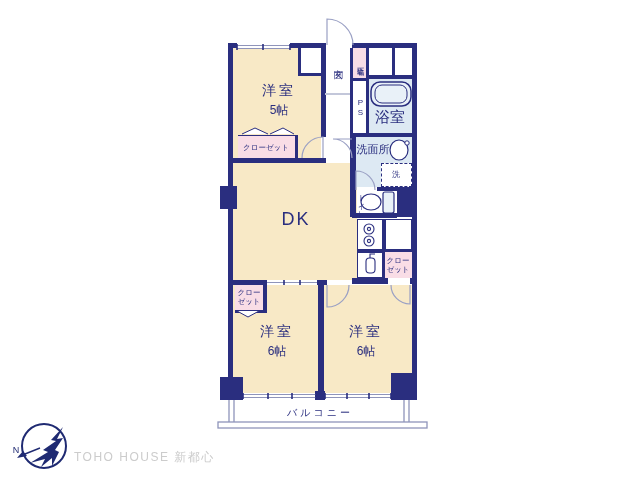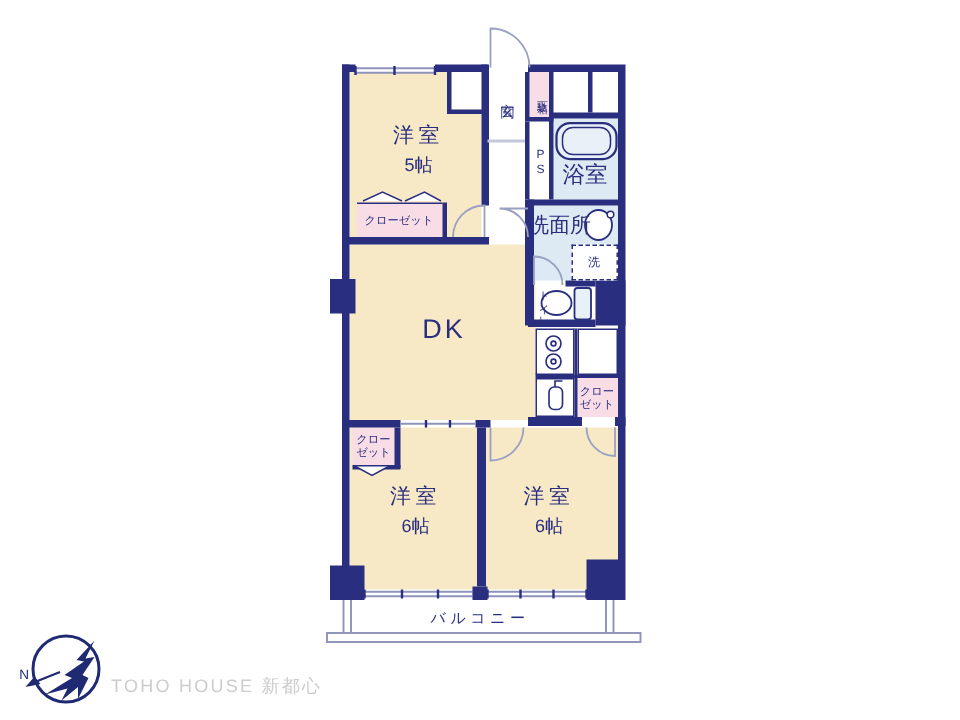--- a/index.html
+++ b/index.html
@@ -144,21 +144,21 @@
   <div class="lbl b" style="left:279px;top:110px;font-size:12px;">5帖</div>
   <div class="lbl" style="left:296px;top:220px;font-size:18px;letter-spacing:2px;">DK</div>
   <div class="lbl b" style="left:277px;top:331px;font-size:14px;letter-spacing:3px;">洋室</div>
   <div class="lbl b" style="left:277px;top:351px;font-size:12px;">6帖</div>
   <div class="lbl b" style="left:366px;top:331px;font-size:14px;letter-spacing:3px;">洋室</div>
   <div class="lbl b" style="left:366px;top:351px;font-size:12px;">6帖</div>
   <div class="lbl v" style="left:338px;top:63px;font-size:9px;">玄関</div>
   <div class="lbl v" style="left:360px;top:63px;font-size:7px;">下駄箱</div>
   <div class="lbl v" style="left:360px;top:108px;font-size:8px;">PS</div>
   <div class="lbl" style="left:390px;top:117px;font-size:15px;">浴室</div>
-  <div class="lbl" style="left:373px;top:150px;font-size:14px;">洗面所</div>
+  <div class="lbl" style="left:373px;top:150px;font-size:11px;">洗面所</div>
   <div class="lbl" style="left:396px;top:175px;font-size:8px;">洗</div>
   <div class="lbl v" style="left:361px;top:202px;font-size:7px;">トイレ</div>
   <div class="lbl" style="left:266px;top:147px;font-size:7.5px;">クローゼット</div>
   <div class="lbl" style="left:398px;top:265px;font-size:7.5px;">クロー
 ゼット</div>
   <div class="lbl" style="left:249px;top:297px;font-size:7.5px;">クロー
 ゼット</div>
   <div class="lbl" style="left:320px;top:413px;font-size:10px;letter-spacing:3px;">バルコニー</div>
   <div class="lbl" style="left:16px;top:450px;font-size:9px;color:var(--logo_navy);">N</div>
   <div class="wm" style="left:74px;top:449px;font-size:12px;">TOHO HOUSE 新都心</div>

